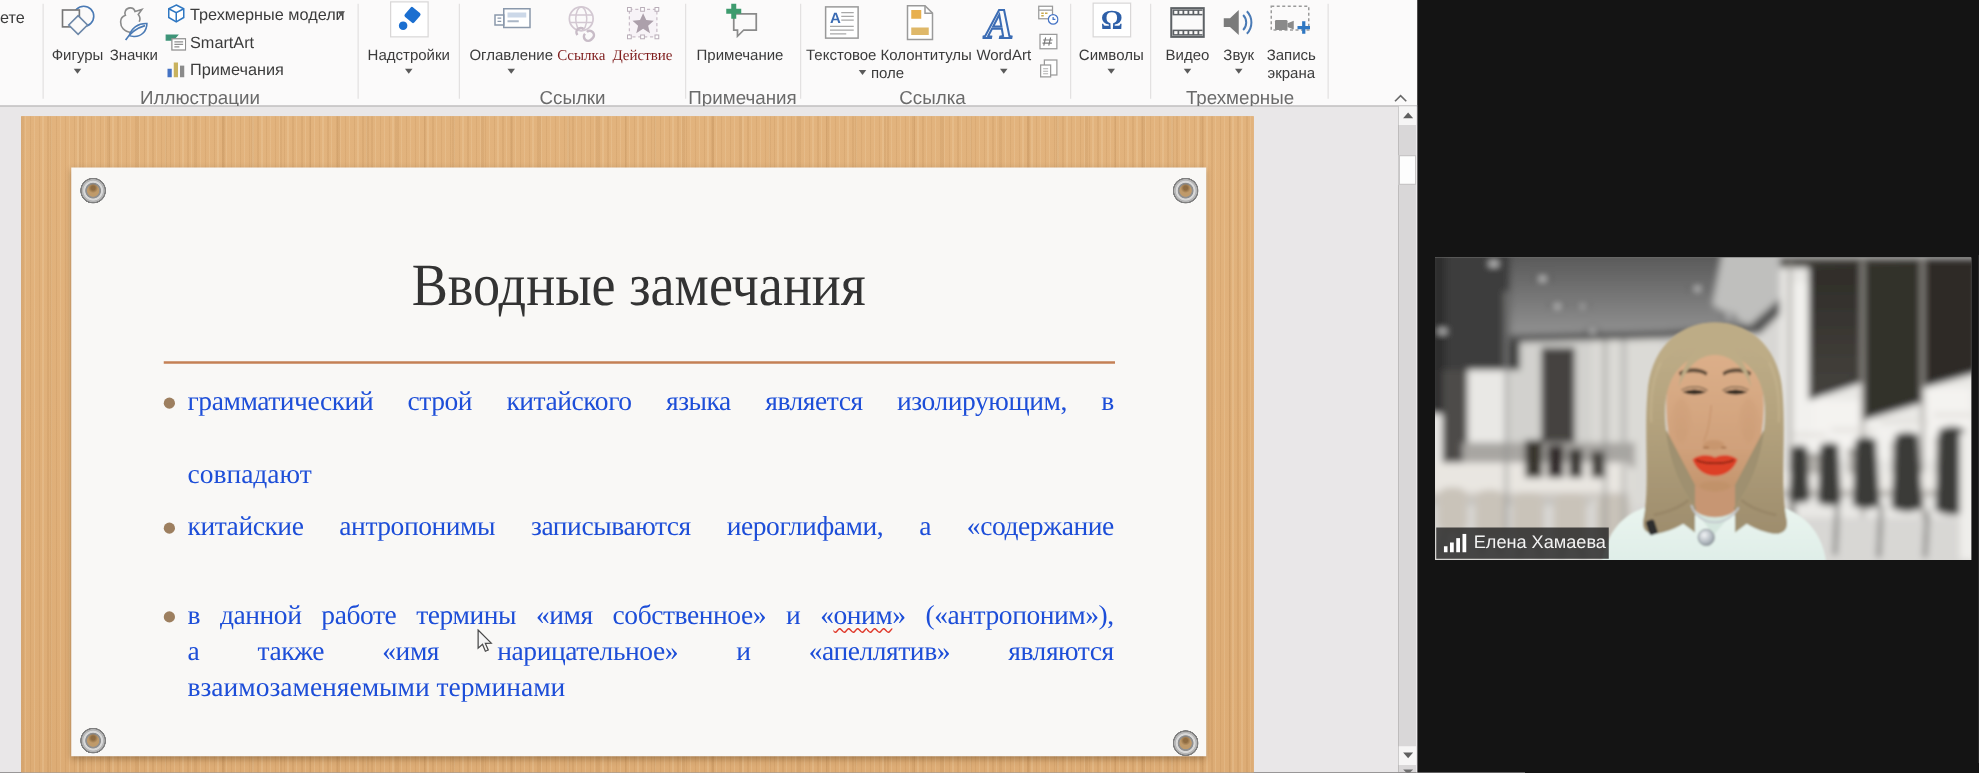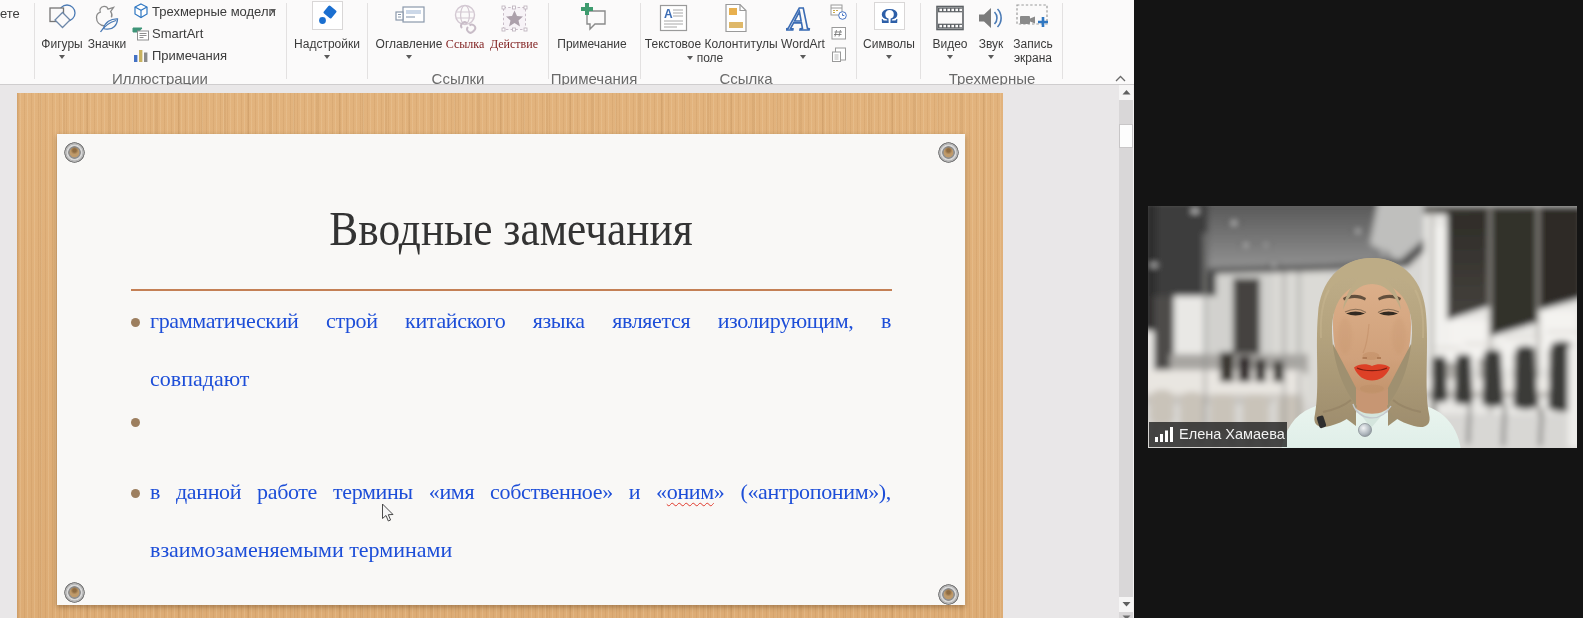--- a/index.html
+++ b/index.html
@@ -229,21 +229,23 @@
   <div class="grommet" style="left:937.5px;top:56.5px"></div>
   <div class="grommet" style="left:63.5px;top:496.5px"></div>
   <div class="grommet" style="left:937.5px;top:498.5px"></div>
   <div id="title">Вводные замечания</div>
   <div id="rule"></div>
   <div class="bdot" style="top:232.5px"></div>
   <div class="bdot" style="top:332.5px"></div>
   <div class="bdot" style="top:403.5px"></div>
   <div class="bline j" style="top:223px">грамматический строй китайского языка является изолирующим, в</div>
   <div class="bline" style="top:281px">совпадают</div>
+  <div class="bline j" style="top:323px">китайские антропонимы записываются иероглифами, а «содержание</div>
   <div class="bline j" style="top:394px">в данной работе термины «имя собственное» и «<span class="wavy">оним</span>» («антропоним»),</div>
+  <div class="bline j" style="top:423px">а также «имя нарицательное» и «апеллятив» являются</div>
   <div class="bline" style="top:452px">взаимозаменяемыми терминами</div>
   <svg style="position:absolute;left:381px;top:418px" width="14" height="20" viewBox="0 0 14 20">
     <path d="M1.5 1 L1.5 15.5 L5 12.5 L7.3 18 L9.6 17 L7.3 11.7 L12 11.5 Z" fill="#f5f5f5" stroke="#4a4a4a" stroke-width="1"></path>
   </svg>
 </div>
 <div id="scrollbar">
   <div style="position:absolute;left:0;top:0;width:14px;height:15px;background:#f6f5f5;"></div>
   <svg style="position:absolute;left:3px;top:4px" width="9" height="7" viewBox="0 0 9 7">
       <path d="M0.5 5.5 L4.5 1 L8.5 5.5 Z" fill="#5f5f5f"></path>
     </svg>

